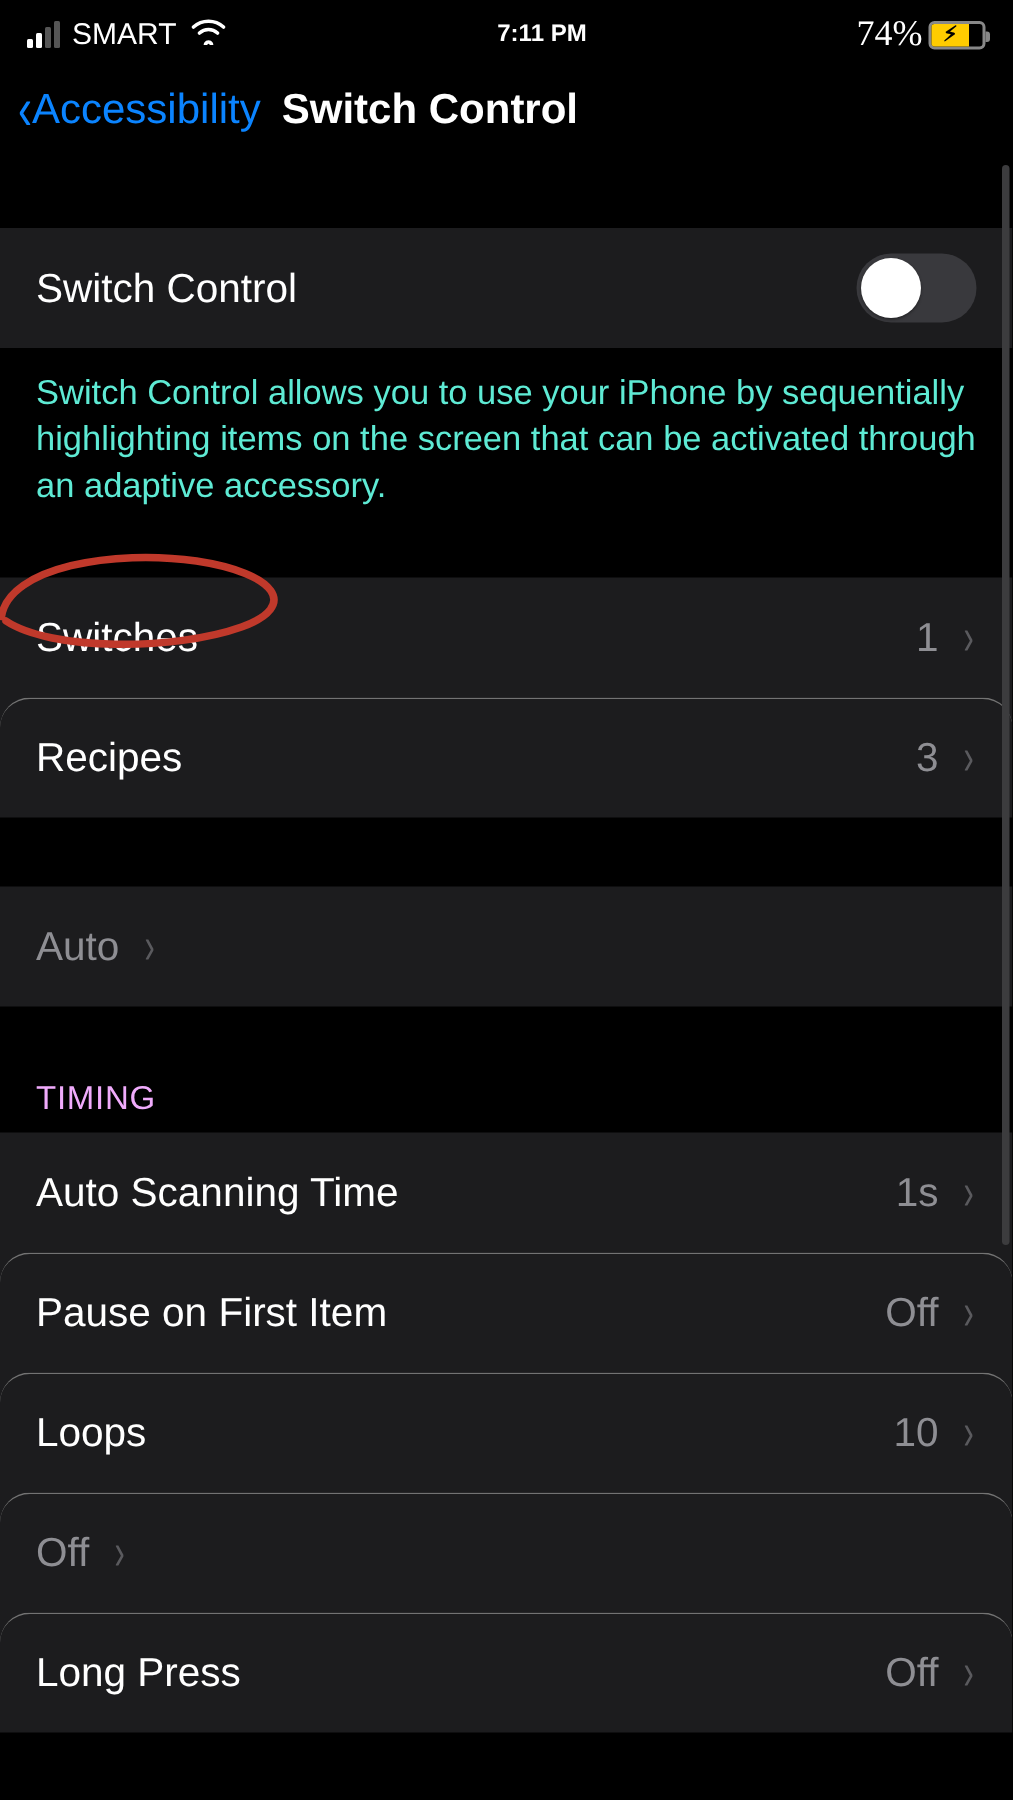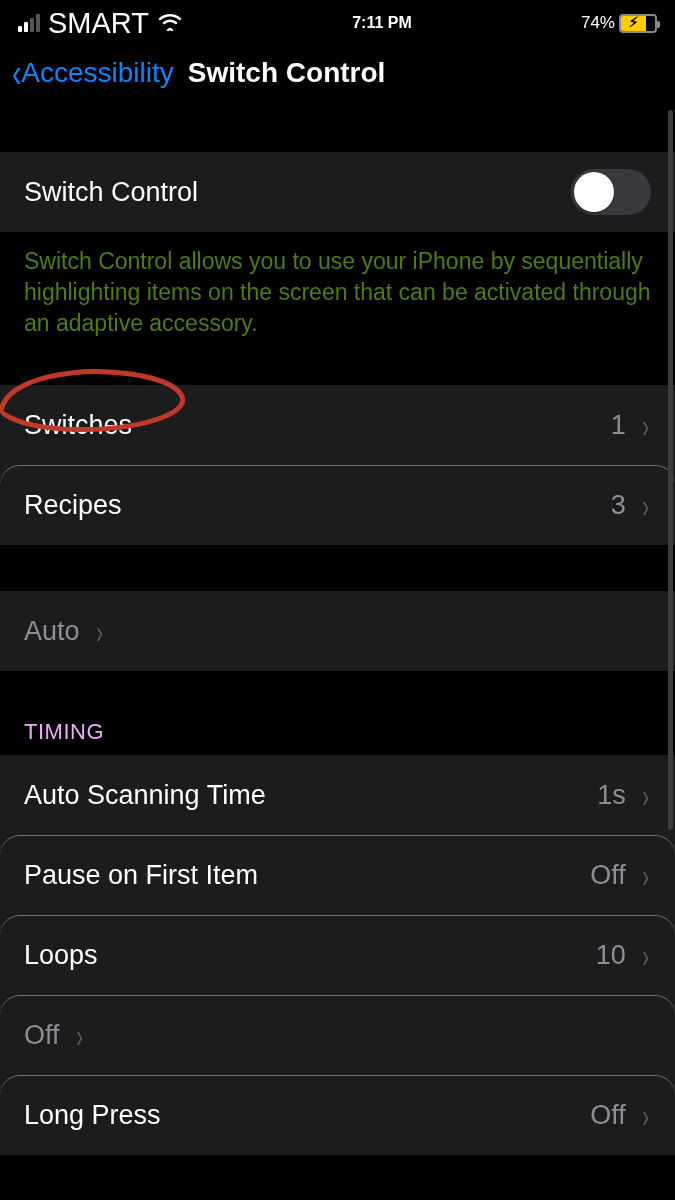--- a/index.html
+++ b/index.html
@@ -7,25 +7,25 @@
   .screen { width:675px; height:1200px; position:relative; background:#000; }
 
   
   .statusbar { display:flex; align-items:center; justify-content:space-between; padding:4px 18px 0 18px; height:42px; font-size:24px; font-weight:500; }
   .sb-left { display:flex; align-items:center; gap:8px; }
   .sb-right { display:flex; align-items:center; gap:6px; }
   .signal { display:flex; align-items:flex-end; gap:2px; }
   .signal .bar { width:4px; background:#555; border-radius:1px; }
   .signal .bar.on { background:#fff; }
   .signal .b1{height:6px;} .signal .b2{height:10px;} .signal .b3{height:14px;} .signal .b4{height:18px;}
-  .carrier { font-size:29px; }
+  .carrier { font-size:20px; }
   .wifi-icon { display:inline-block; }
   .clock { font-size:16px; font-weight:600; }
   .batt-wrap { display:flex; align-items:center; gap:4px; }
-  .batt-pct { font-size:17px; font-weight:500; }
+  .batt-pct { font-size:24px; font-weight:500;font-family:Liberation Serif, serif; }
   .battery { width:38px; height:19px; border:2px solid #888; border-radius:4px; position:relative; display:flex; align-items:center; }
   .battery::after { content:""; position:absolute; right:-5px; top:5px; width:3px; height:7px; background:#888; border-radius:0 2px 2px 0; }
   .battery .fill { height:100%; width:74%; background:#ffcc00; border-radius:2px 0 0 2px; position:relative; }
   .battery .bolt { position:absolute; left:50%; top:50%; transform:translate(-50%,-55%); color:#000; font-size:14px; font-weight:900; }
 
   
   .navbar { display:flex; align-items:center; height:62px; padding:0 10px; }
   .back { display:flex; align-items:center; color:#0b84ff; font-size:28px; font-weight:400; }
   .back .chev { font-size:40px; line-height:1; margin-right:-2px; font-weight:400; transform:scaleX(0.7); }
   .nav-title { color:#fff; font-size:28px; font-weight:600; margin-left:14px; }
@@ -40,21 +40,21 @@
   .row .label { color:#fff; }
   .row .trail { display:flex; align-items:center; gap:14px; color:#8e8e93; }
   .row .value { color:#8e8e93; font-size:27px; }
   .row .disclosure { color:#5a5a5e; font-size:34px; transform:scaleX(0.6); font-weight:300; }
 
   
   .toggle { width:80px; height:46px; background:#39393d; border-radius:23px; position:relative; }
   .toggle .knob { width:40px; height:40px; background:#fff; border-radius:50%; position:absolute; top:3px; left:3px; box-shadow:0 1px 2px rgba(0,0,0,0.4); }
 
   
-  .footer-text { color:#4d7c0f; font-size:23px; line-height:1.35; padding:14px 24px 0 24px; }
+  .footer-text { color:#5eead4; font-size:23px; line-height:1.35; padding:14px 24px 0 24px; }
   .section-header { color:#f0abfc; font-size:22px; padding:0 24px 10px 24px; letter-spacing:0.5px; margin-top:48px; }
 
   
   .scrollbar { position:absolute; right:2px; top:110px; width:5px; height:720px; background:#3c3c3e; border-radius:3px; }
 
   
   .annot { position:absolute; pointer-events:none; z-index:50; }
   .annot svg { overflow:visible; }
 
 </style>

